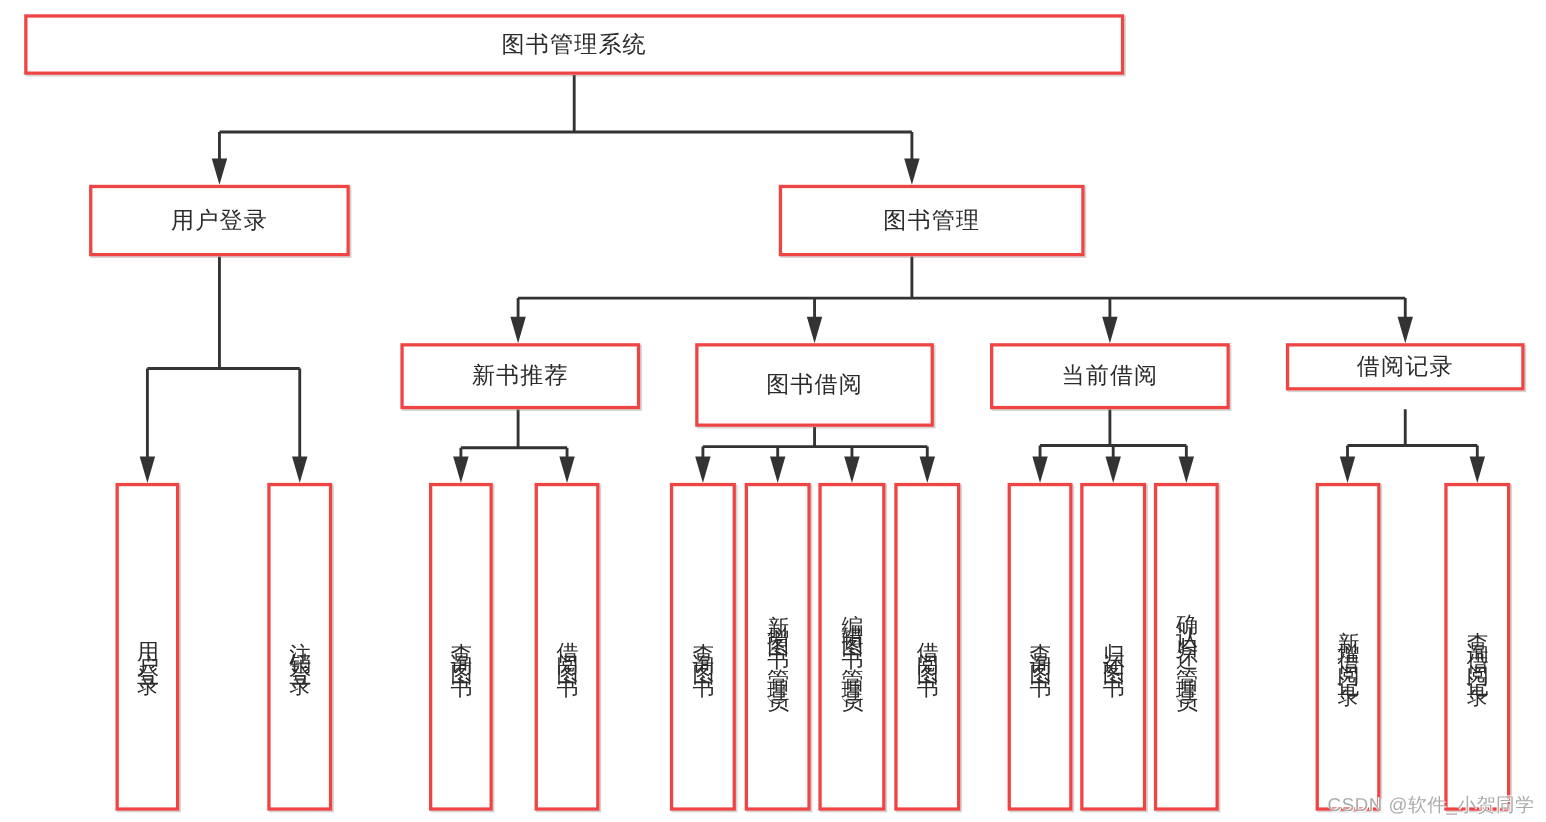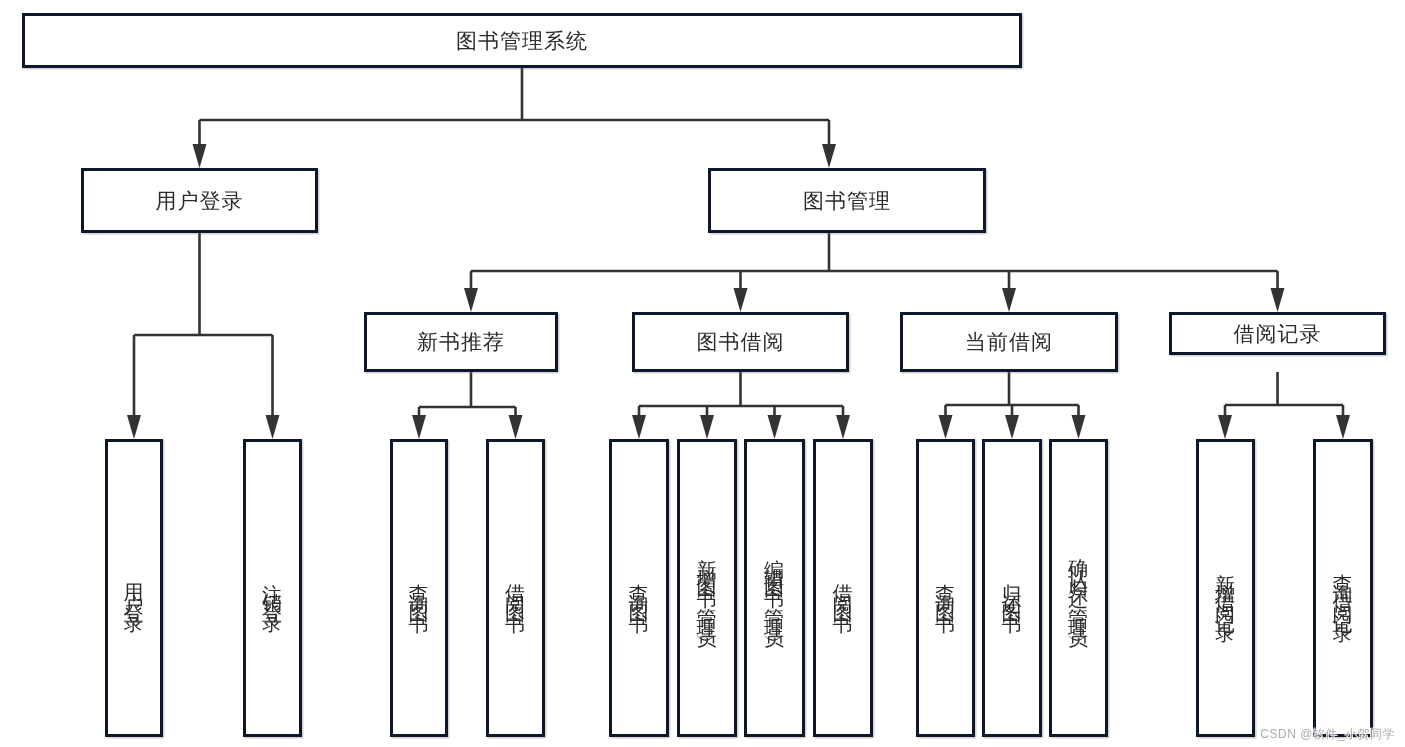--- a/index.html
+++ b/index.html
@@ -3,34 +3,34 @@
 <meta charset="utf-8">
 <style>
   html,body{margin:0;padding:0;background:#fff;}
   .stage{
     position:relative;width:1405px;height:747px;background:#ffffff;
     font-family:"Liberation Sans", sans-serif;overflow:hidden;
   }
   svg.conn{position:absolute;left:0;top:0;z-index:0;}
   .box{
     position:absolute;box-sizing:border-box;z-index:1;
-    border:3px solid #0f172a;background:#ffffff;
+    border:3px solid #ef4444;background:#ffffff;
     display:flex;align-items:center;justify-content:center;
     box-shadow:1.5px 1.5px 0 rgba(130,130,130,.35);
   }
   .box .t{
     color:#2b2b2b;font-size:21px;letter-spacing:1px;white-space:nowrap;line-height:1.2;
   }
   .box.v .t{
     writing-mode:vertical-rl;text-orientation:mixed;
     font-size:20px;letter-spacing:10px;line-height:1;white-space:normal;
   }
   .watermark{
     position:absolute;right:10px;bottom:4px;z-index:2;
-    font-size:12px;color:#ababab;letter-spacing:.5px;
+    font-size:17px;color:#ababab;letter-spacing:.5px;
     text-shadow:1px 1px 0 #ffffff, -1px -1px 0 #ffffff;
   }
 </style>
 </head>
 <body>
 
 <div class="stage">
 
   <svg class="conn" width="1405" height="747" viewBox="0 0 1405 747" aria-hidden="true">
     <path fill="none" stroke="#333333" stroke-width="2.6" d="M522 68 V120 M199.5 120 H829 M199.5 120 V150 M829 120 V150
@@ -67,24 +67,24 @@
     <span class="t">图书管理系统</span>
   </div>
 
   <div class="box" style="left:81px;top:168px;width:237px;height:65px">
     <span class="t">用户登录</span>
   </div>
   <div class="box" style="left:708px;top:168px;width:278px;height:65px">
     <span class="t">图书管理</span>
   </div>
 
-  <div class="box" style="left:364px;top:312px;width:194px;height:60px">
+  <div class="box" style="left:364px;top:312px;width:218px;height:60px">
     <span class="t">新书推荐</span>
   </div>
-  <div class="box" style="left:632px;top:312px;width:217px;height:60px">
+  <div class="box" style="left:632px;top:312px;width:217px;height:76px">
     <span class="t">图书借阅</span>
   </div>
   <div class="box" style="left:900px;top:312px;width:218px;height:60px">
     <span class="t">当前借阅</span>
   </div>
   <div class="box" style="left:1169px;top:312px;width:217px;height:43px">
     <span class="t">借阅记录</span>
   </div>
 
   <div class="box v" style="left:105px;top:439px;width:58px;height:298px">

